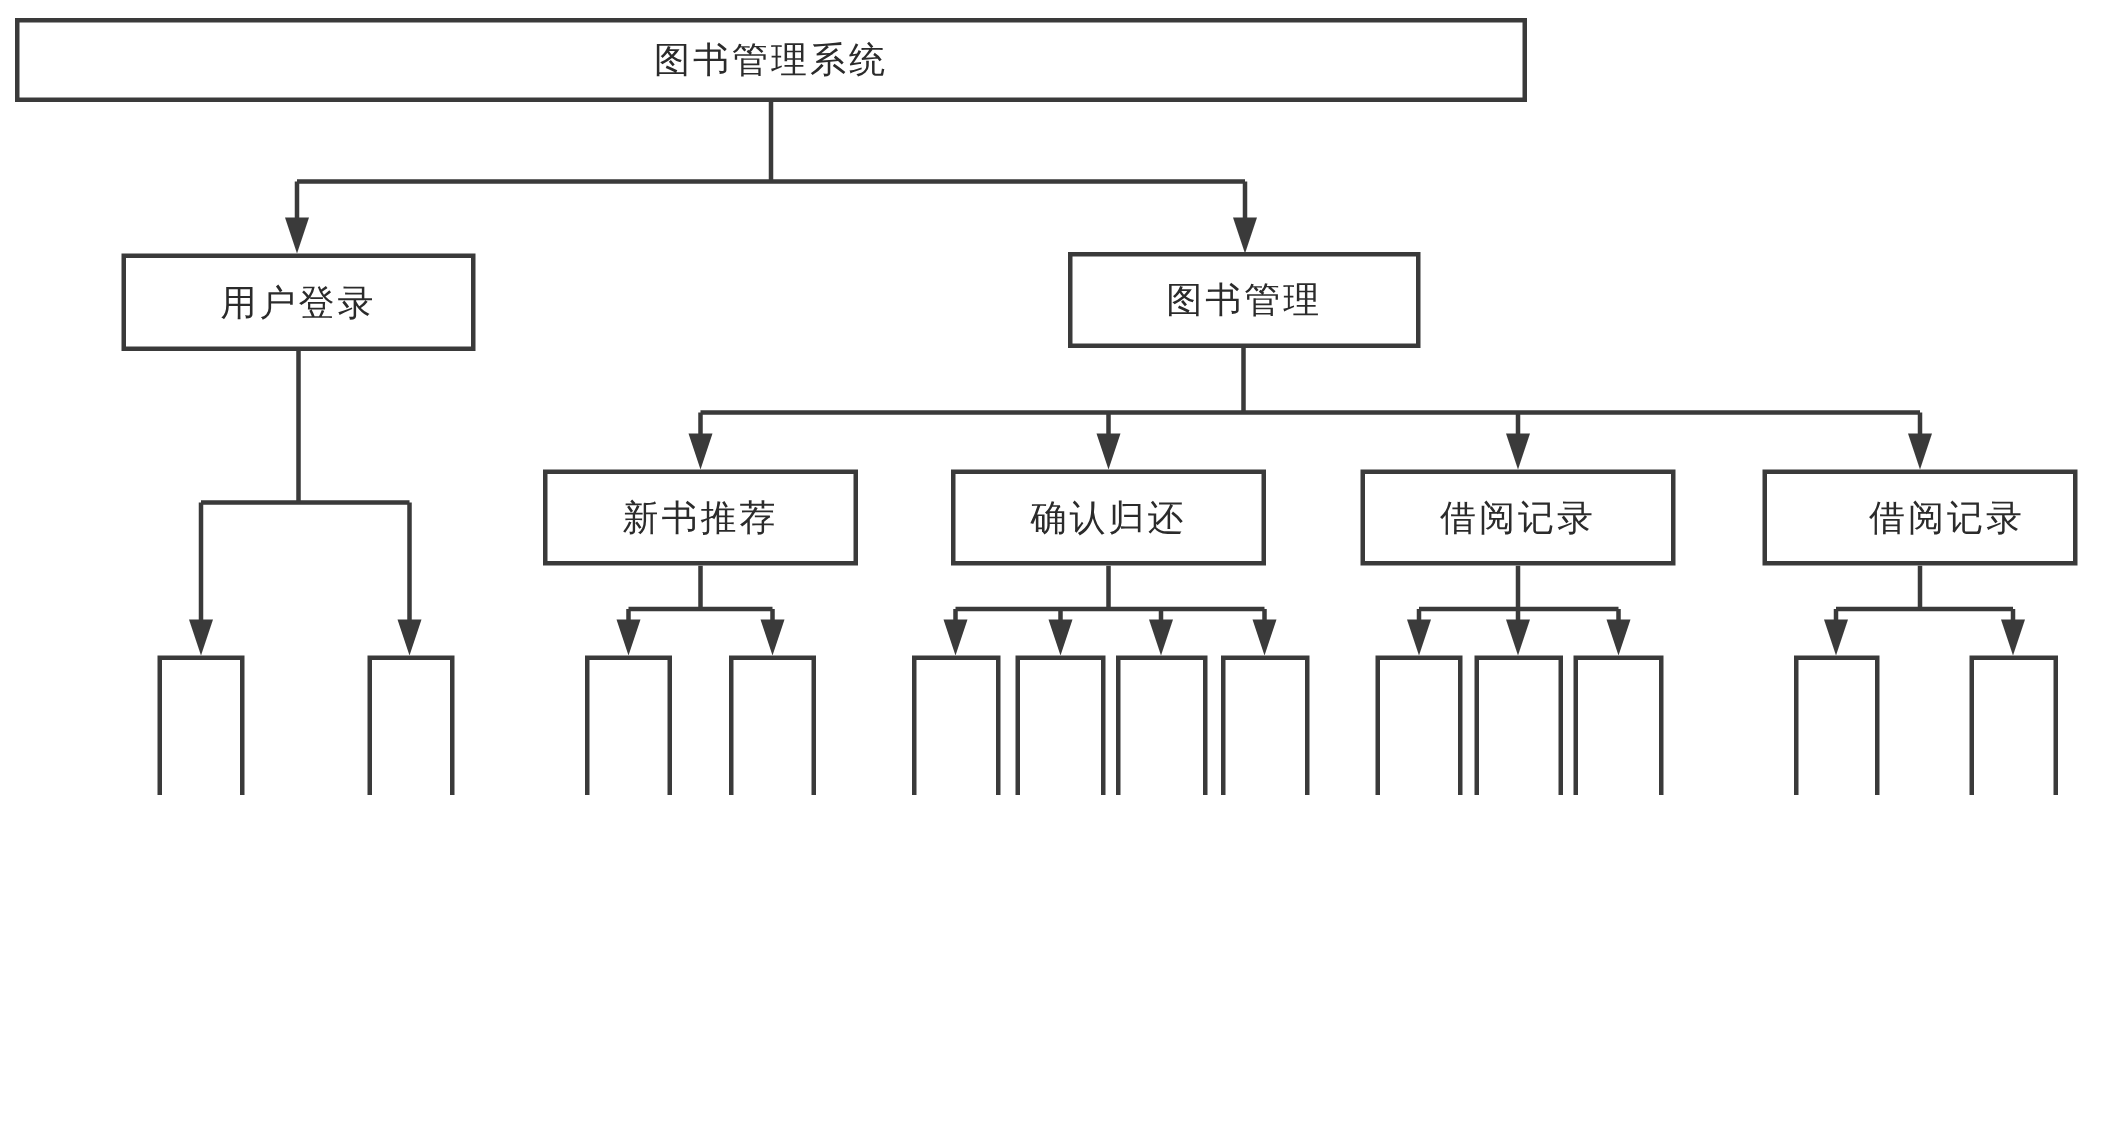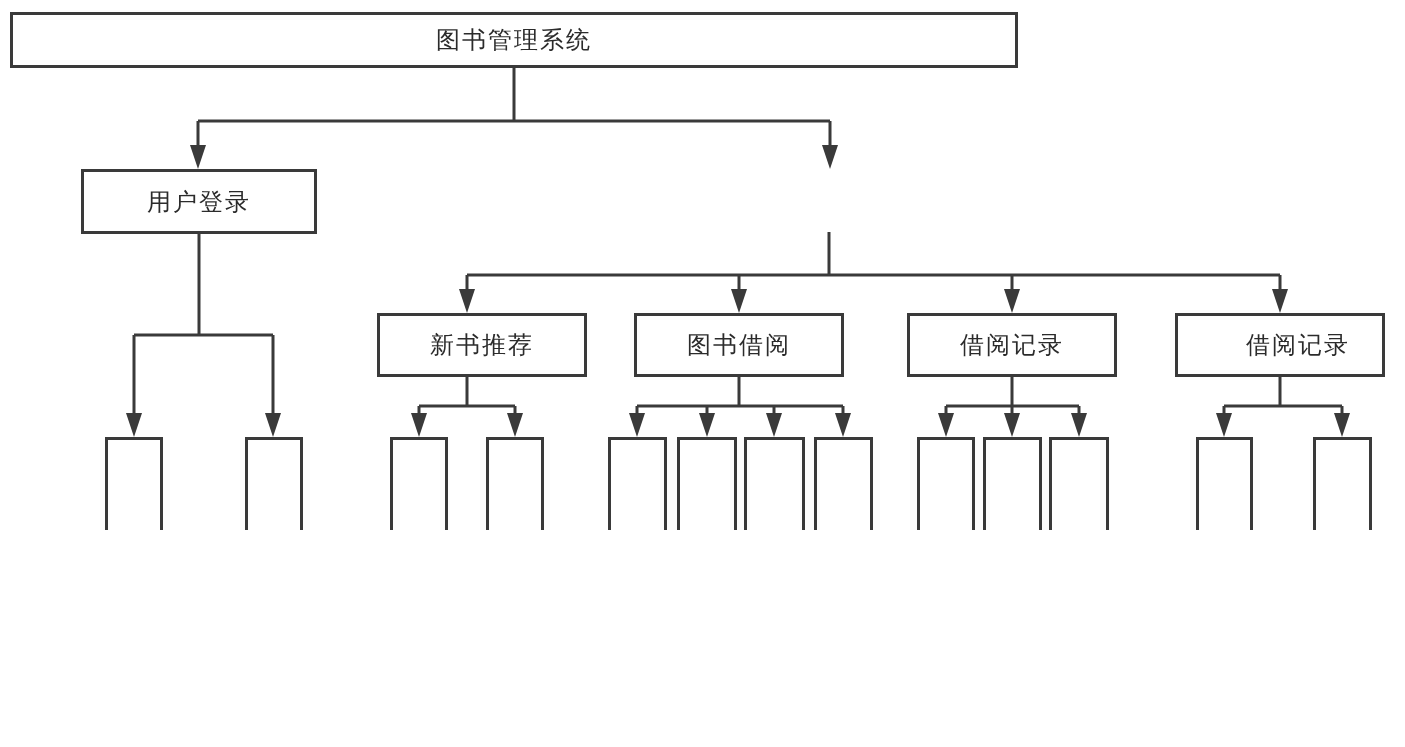--- a/index.html
+++ b/index.html
@@ -115,26 +115,29 @@
     </g>
   </svg>
 
   <div class="node root-box" style="left:10px; top:12px; width:1008px; height:56px;">
     <span class="lbl">图书管理系统</span>
   </div>
 
   <div class="node" style="left:81px; top:169px; width:236px; height:65px;">
     <span class="lbl">用户登录</span>
   </div>
+  <div class="node" style="left:712px; top:168px; width:235px; height:64px;">
+    <span class="lbl">图书管理</span>
+  </div>
 
-  <div class="node" style="left:362px; top:313px; width:210px; height:64px;margin-left:15px;">
+  <div class="node" style="left:362px; top:313px; width:210px; height:64px;">
     <span class="lbl">新书推荐</span>
   </div>
   <div class="node" style="left:634px; top:313px; width:210px; height:64px;">
-    <span class="lbl">图书借阅</span>
+    <span class="lbl">确认归还</span>
   </div>
   <div class="node" style="left:907px; top:313px; width:210px; height:64px;">
     <span class="lbl">借阅记录</span>
   </div>
   <div class="node" style="left:1175px; top:313px; width:210px; height:64px;padding-left:36px;">
     <span class="lbl">借阅记录</span>
   </div>
 
   <div class="node leaf" style="left:105px;">
     <span class="vlbl">用户登录</span>

